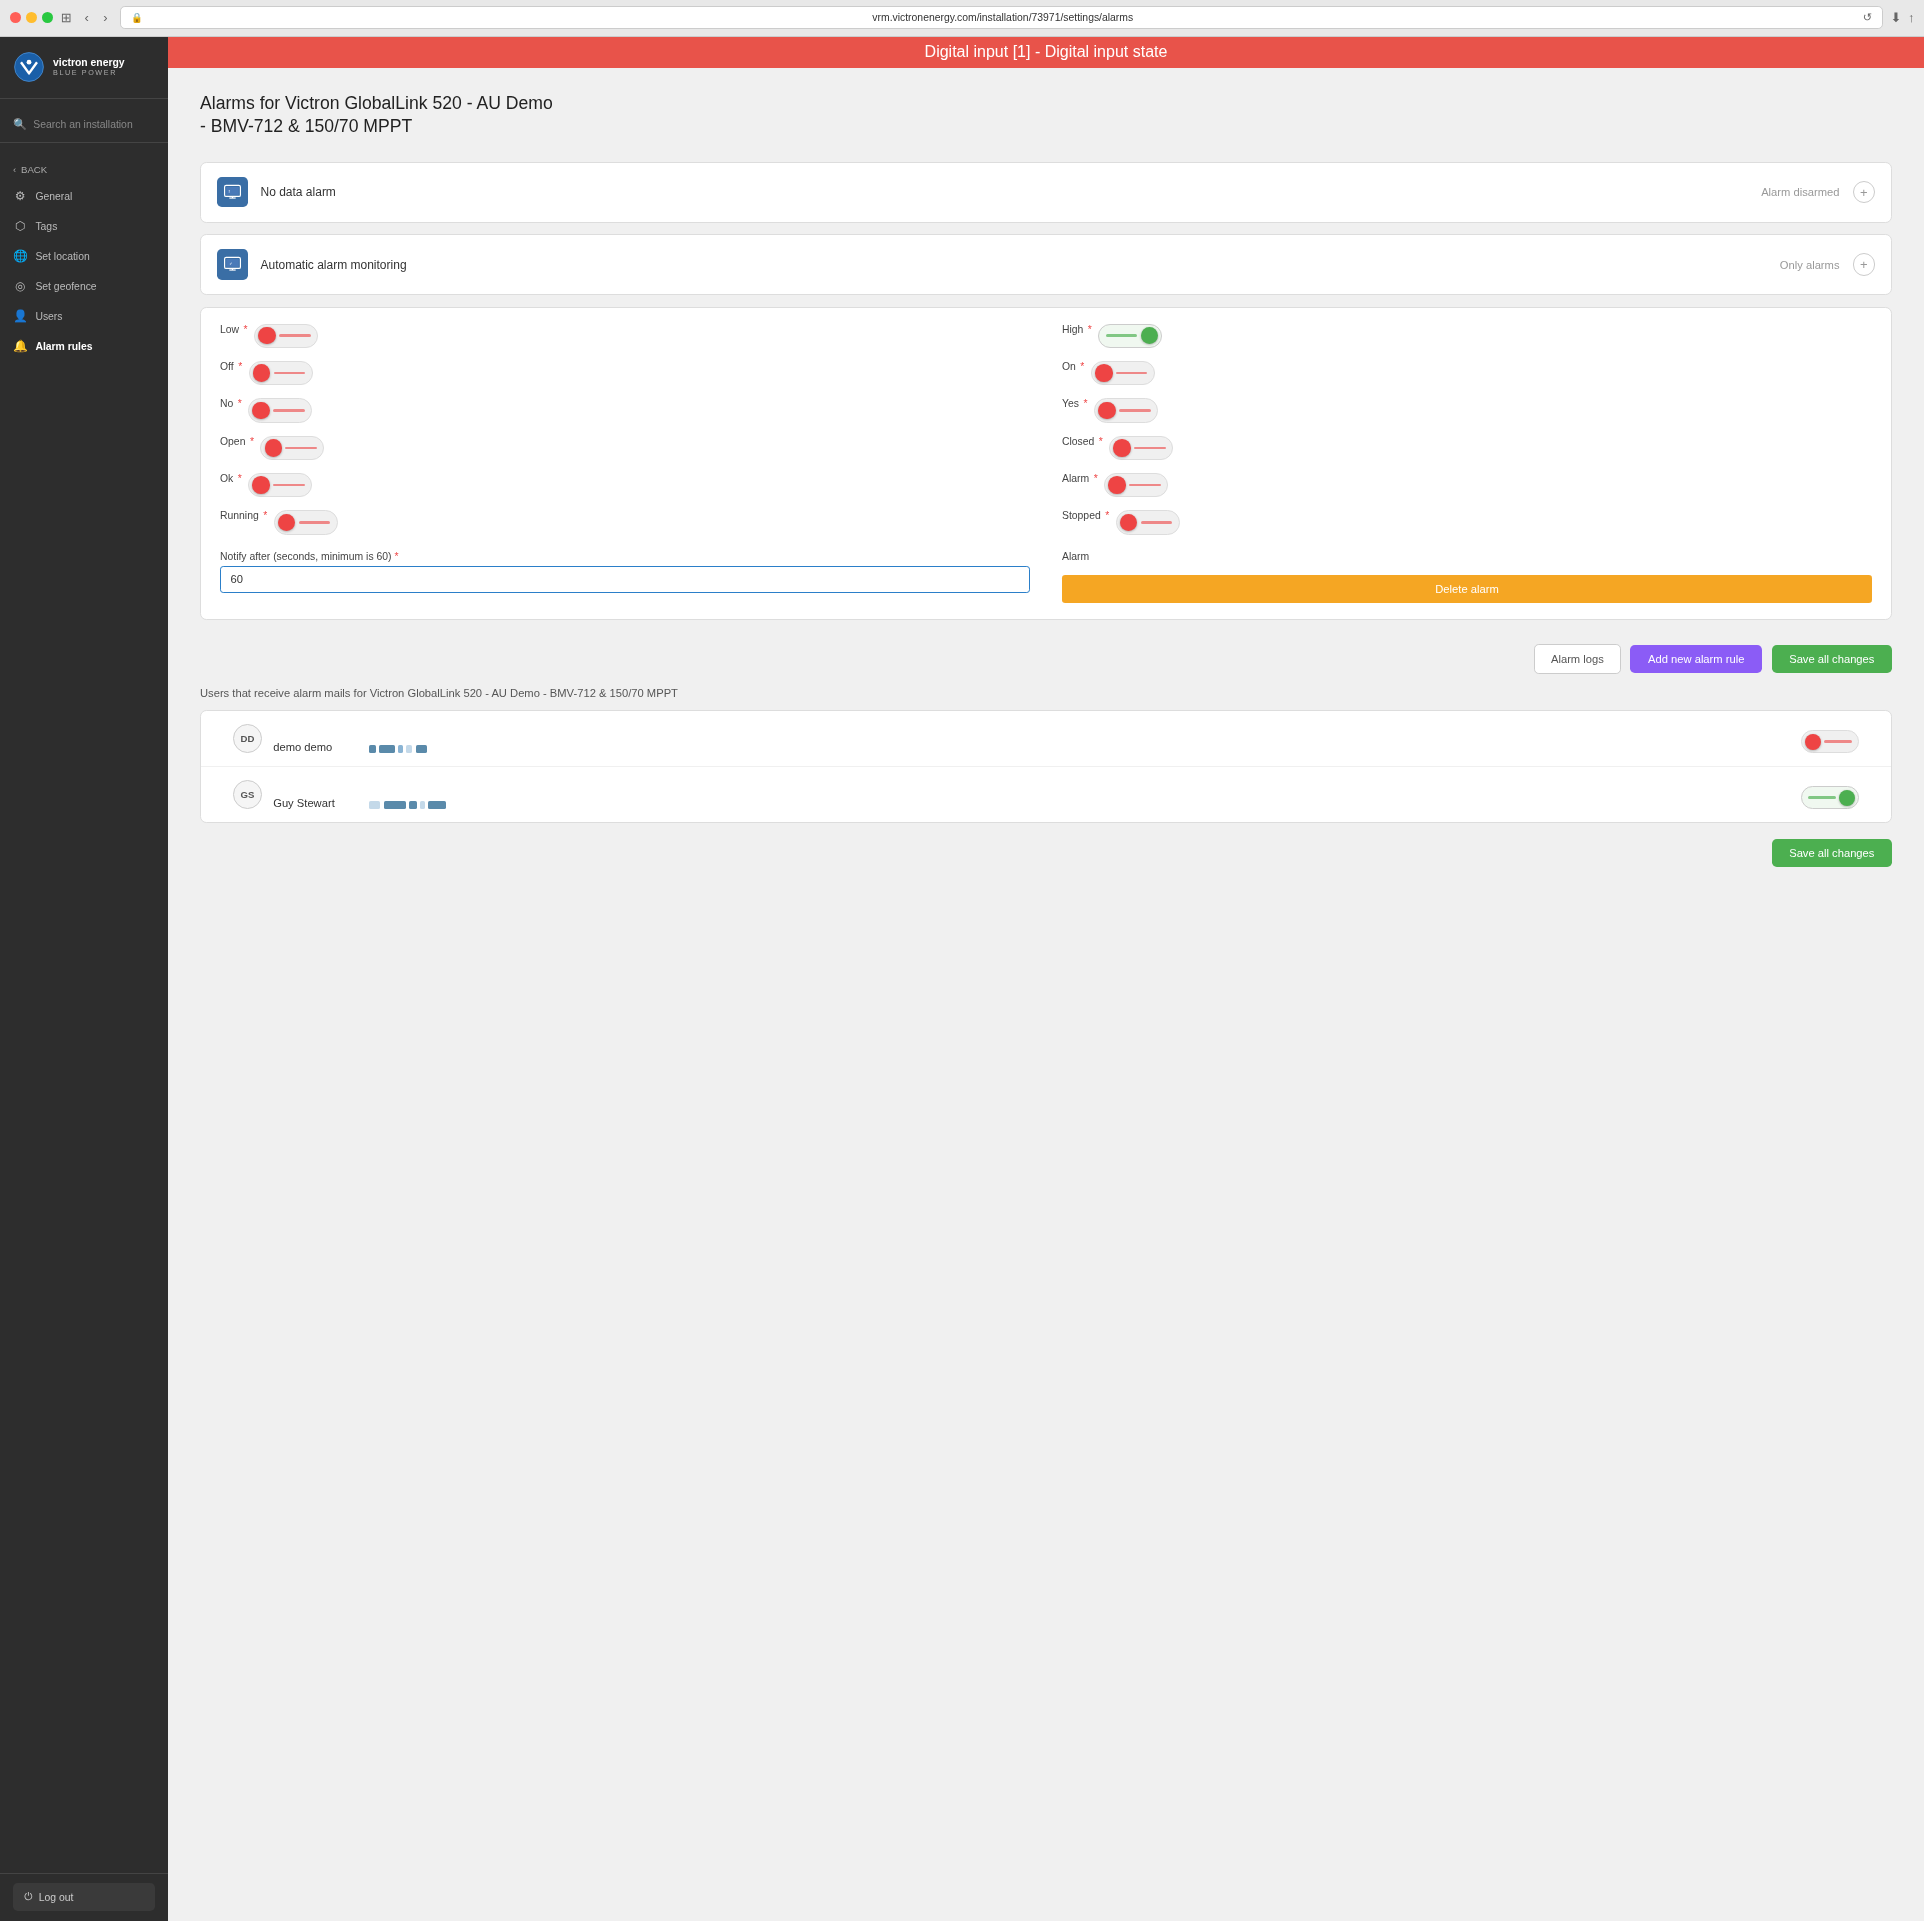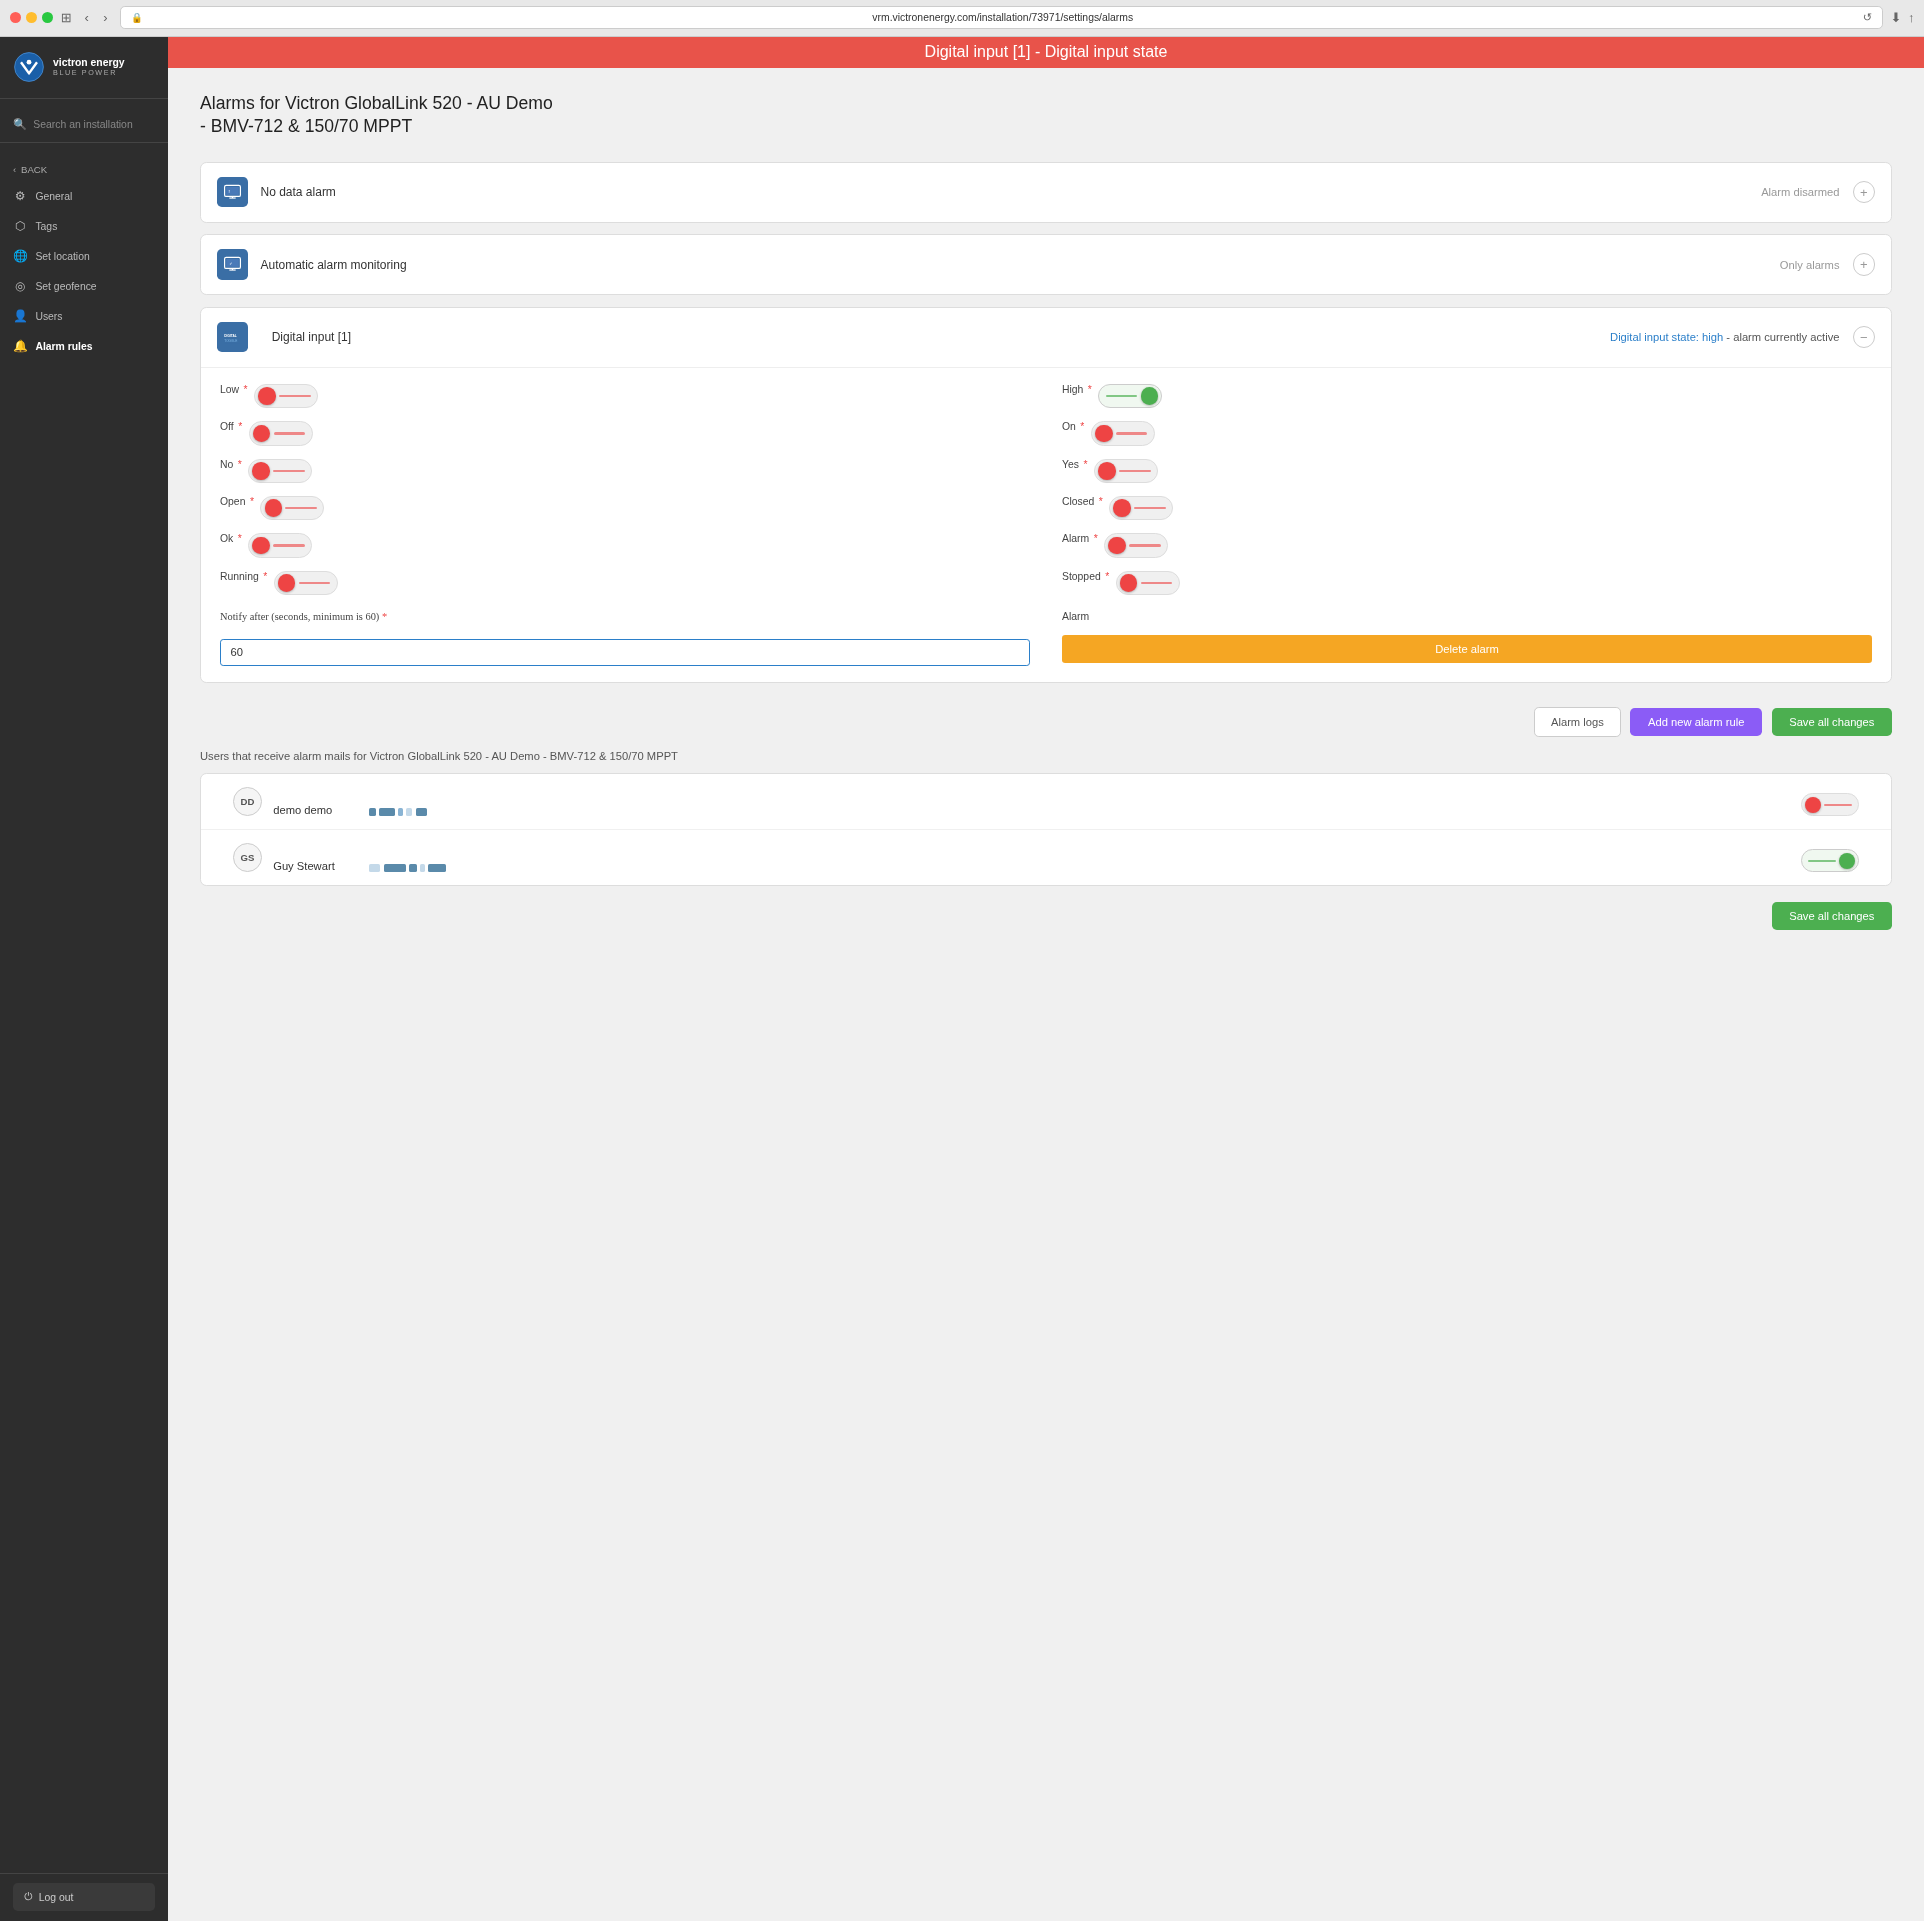--- a/index.html
+++ b/index.html
@@ -69,21 +69,21 @@
     
     .toggle-switch { display: inline-flex; align-items: center; background: #f0f0f0; border: 0.8px solid #ddd; border-radius: 16px; padding: 2.4px 3.2px; width: 64px; cursor: pointer; position: relative; }
     .toggle-switch .knob { width: 17.6px; height: 17.6px; border-radius: 50%; background: #e44; box-shadow: 0 0.8px 2.4px rgba(0,0,0,0.3); flex-shrink: 0; }
     .toggle-switch .track { flex: 1; height: 2.4px; background: #e88; border-radius: 1.6px; margin: 0 3.2px; }
     .toggle-switch.on-state { background: #f0f8f0; border-color: #ccc; }
     .toggle-switch.on-state .knob { background: #4caf50; margin-left: auto; }
     .toggle-switch.on-state .track { background: #81c784; }
 
     
     .notify-section { margin-top: 16px; display: grid; grid-template-columns: 1fr 1fr; gap: 13px 32px; align-items: start; }
-    .notify-label { font-size: 10.4px; color: #444; margin-bottom: 17px; font-family: Liberation Serif, serif; }
+    .notify-label { font-size: 10.4px; color: #444; margin-bottom: 4px; }
     .notify-label span.req { color: #e44; }
     .notify-input { border: 0.8px solid #2b7fc9; border-radius: 3.2px; padding: 6.4px 9.6px; font-size: 11.2px; width: 100%; outline: none; color: #333; }
     .alarm-label-static { font-size: 10.4px; color: #444; display: flex; align-items: flex-end; padding-bottom: 6.4px; }
     .delete-alarm-btn { background: #f5a623; color: white; border: none; border-radius: 3.2px; padding: 8px 16px; font-size: 11.2px; font-weight: 500; cursor: pointer; }
 
     
     .action-bar { display: flex; justify-content: flex-end; align-items: center; gap: 9.6px; padding: 13px 0; }
     .btn-outline { background: white; border: 0.8px solid #ccc; color: #555; padding: 8px 16px; border-radius: 4.8px; font-size: 11.2px; cursor: pointer; }
     .btn-primary { background: #8b5cf6; color: white; border: none; padding: 8px 17.6px; border-radius: 4.8px; font-size: 11.2px; font-weight: 500; cursor: pointer; }
     .btn-success { background: #4caf50; color: white; border: none; padding: 8px 17.6px; border-radius: 4.8px; font-size: 11.2px; font-weight: 500; cursor: pointer; }
@@ -223,35 +223,20 @@
               <text x="8" y="13" fill="white" font-size="5">✓</text>
             </svg>
           </div>
           <span class="alarm-label">Automatic alarm monitoring</span>
           <span class="alarm-status">Only alarms</span>
           <button class="alarm-expand-btn">+</button>
         </div>
       </div>
 
       <div class="digital-input-card">
-        <div class="digital-input-header">
-          <div class="alarm-icon" style="background:#3a6ea5;">
-            <svg width="24" height="16" viewBox="0 0 30 20">
-              <rect width="30" height="20" rx="2" fill="#3a6ea5"></rect>
-              <text x="2" y="9" fill="white" font-size="5" font-weight="bold">DIGITAL</text>
-              <text x="2" y="17" fill="#7fb8e8" font-size="5">TOGGLE</text>
-            </svg>
-          </div>
-          <span class="alarm-label" style="margin-left:11.2px;">Digital input [1]</span>
-          <div class="digital-status-text">
-            <span class="status-high">Digital input state: high</span>
-            <span class="status-desc">- alarm currently active</span>
-          </div>
-          <button class="alarm-expand-btn">−</button>
-        </div>
 
         <div class="digital-input-body">
           <div class="toggles-grid">
 
             <div class="toggle-row">
               <span class="toggle-label">Low <span class="req">*</span></span>
               <div class="toggle-switch">
                 <div class="knob" style="background:#e44;"></div>
                 <div class="track" style="background:#e88;"></div>
               </div>

